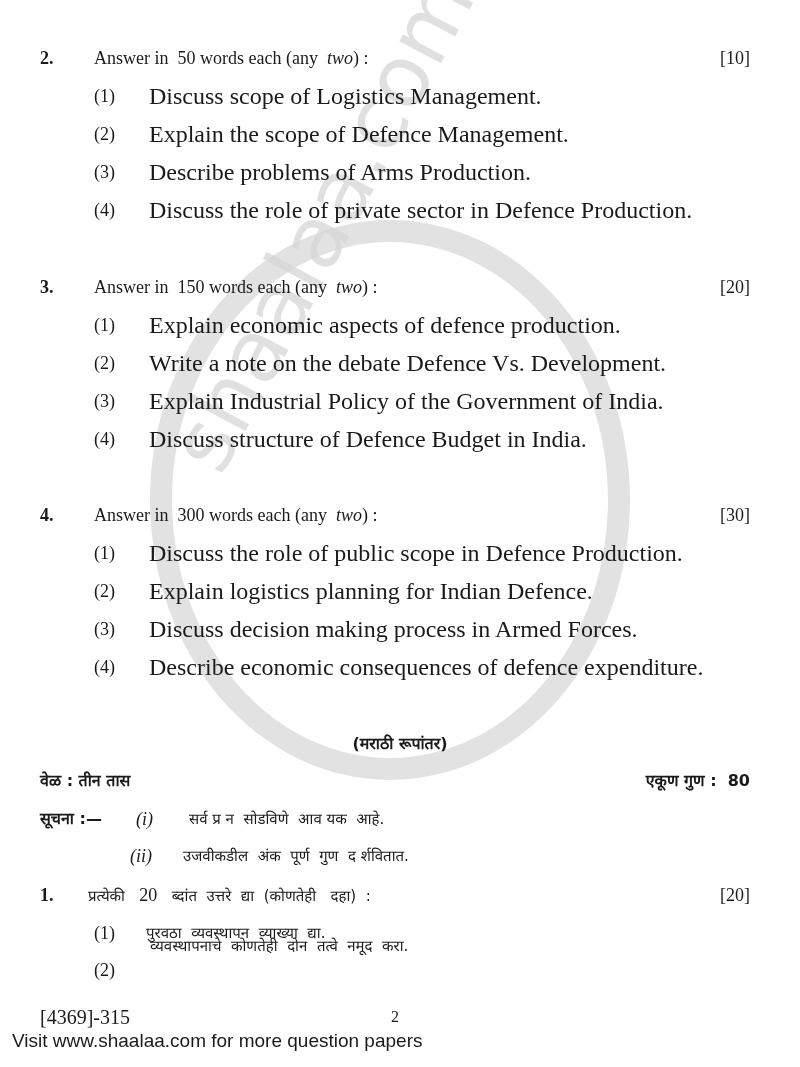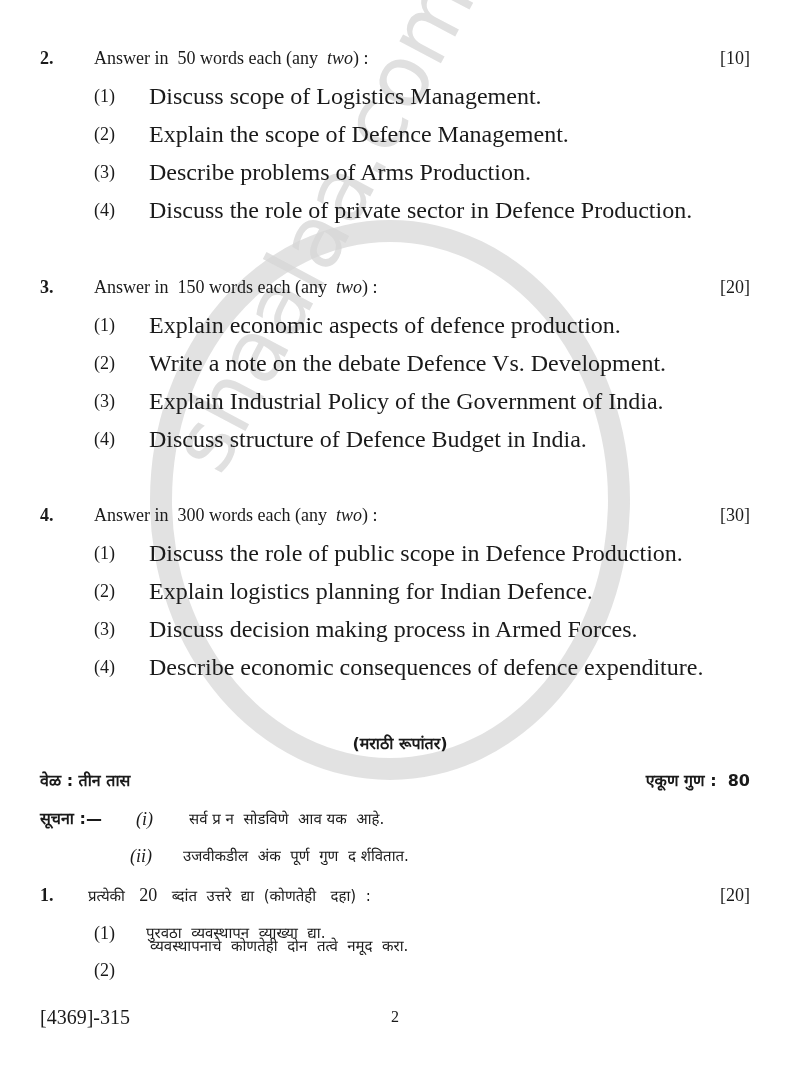--- a/index.html
+++ b/index.html
@@ -97,14 +97,15 @@
 
       <span class="subnum" style="top:922px;">(1)</span>
       <span class="subtext" style="top:922px;left:146px;font-family:'DejaVu Sans',sans-serif;font-size:15px;white-space:pre;">पुरवठा  व्यवस्थापन  व्याख्या  द्या.</span>
 
       <span class="subnum" style="top:959px;">(2)</span>
       <span class="subtext" style="top:935px;left:150px;font-family:'DejaVu Sans',sans-serif;font-size:15px;white-space:pre;"><span>व्यवस्थापनाचे  कोणतेही  </span><b>दोन</b><span>  तत्वे  नमूद  करा.</span></span>
     </div>
 
     <span class="line" style="left:40px;top:1006px;font-size:20px;">[4369]-315</span>
     <span class="line" style="left:391px;top:1006px;font-size:16px;">2</span>
+    <span class="footer-visit">Visit www.shaalaa.com for more question papers</span>
   </div>
 </div>
 
 </body></html>

